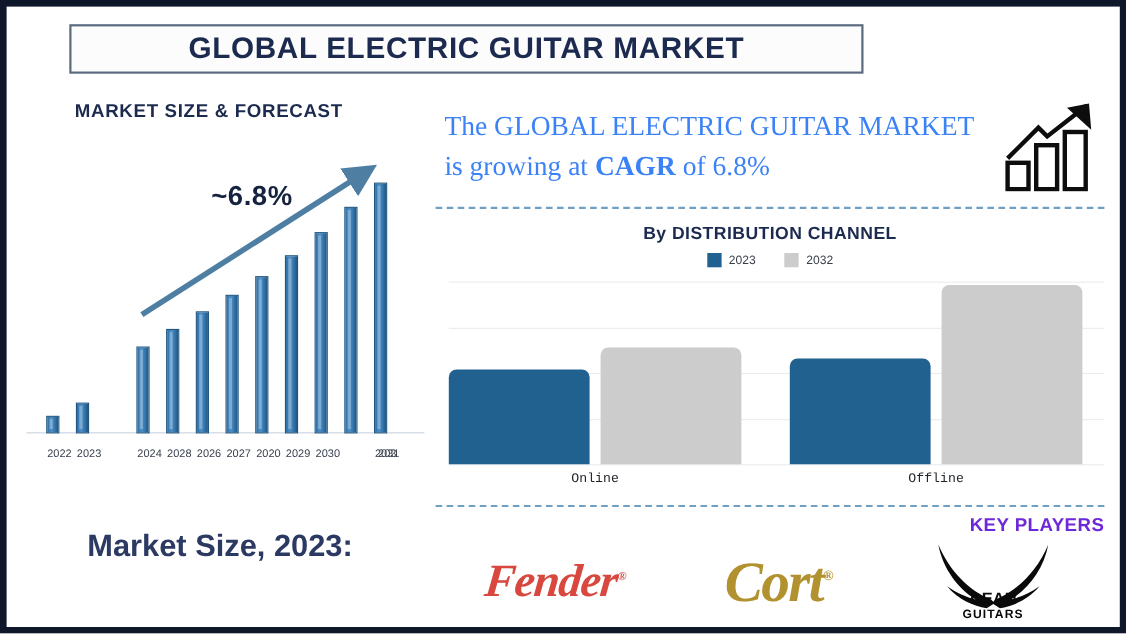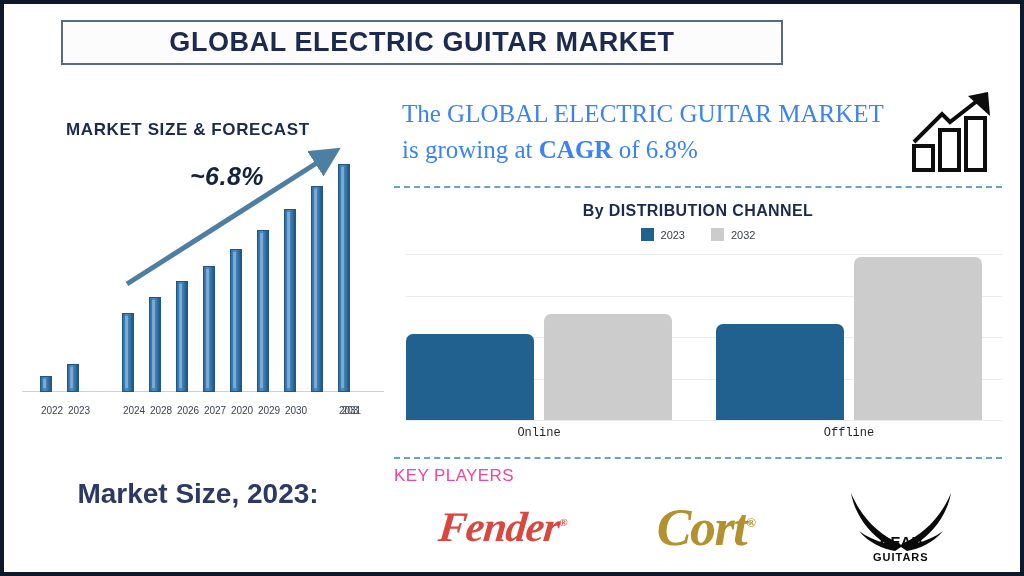--- a/index.html
+++ b/index.html
@@ -8,21 +8,21 @@
     background: #ffffff;
   }
   #root {
     position: relative;
     width: 1024px;
     height: 576px;
     background: #ffffff;
     font-family: "Liberation Sans", sans-serif;
     overflow: hidden;
     box-sizing: border-box;
-    border: 4px solid #0f172a;
+    border: 6px solid #0f172a;
   }
 
   
   .title-box {
     position: absolute;
     left: 57px;
     top: 16px;
     width: 722px;
     height: 45px;
     border: 2px solid #5a6b80;
@@ -45,21 +45,21 @@
   .left-panel {
     position: absolute;
     left: 8px;
     top: 80px;
     width: 372px;
     height: 480px;
   }
   .mkt-heading {
     position: absolute;
     left: 54px;
-    top: 36px;
+    top: 5px;
     font-weight: bold;
     font-size: 17px;
     letter-spacing: 0.6px;
     color: #1b2a4e;
     white-space: nowrap;
   }
   .left-chart {
     position: absolute;
     left: 0px;
     top: 52px;
@@ -113,21 +113,20 @@
     pointer-events: none;
   }
   .cagr-label {
     position: absolute;
     left: 178px;
     top: 26px;
     font-weight: bold;
     font-size: 25px;
     color: #16233f;
     letter-spacing: 0.5px;
-    font-style: italic;
   }
 
   .mkt-size {
     position: absolute;
     left: 0px;
     top: 392px;
     width: 372px;
     text-align: center;
     font-weight: bold;
     font-size: 28px;
@@ -234,25 +233,25 @@
     font-size: 12px;
     color: #1f2328;
     text-align: center;
   }
 
   .key-players-heading {
     position: absolute;
     left: 0px;
     top: 384px;
     width: 608px;
-    text-align: left;
-    font-weight: normal;
+    text-align: right;
+    font-weight: bold;
     font-size: 17px;
     letter-spacing: 0.4px;
-    color: #ec4899;
+    color: #6d28d9;
   }
   .logos {
     position: absolute;
     left: 0px;
     top: 404px;
     width: 608px;
     height: 82px;
     display: flex;
     align-items: center;
     justify-content: space-around;

